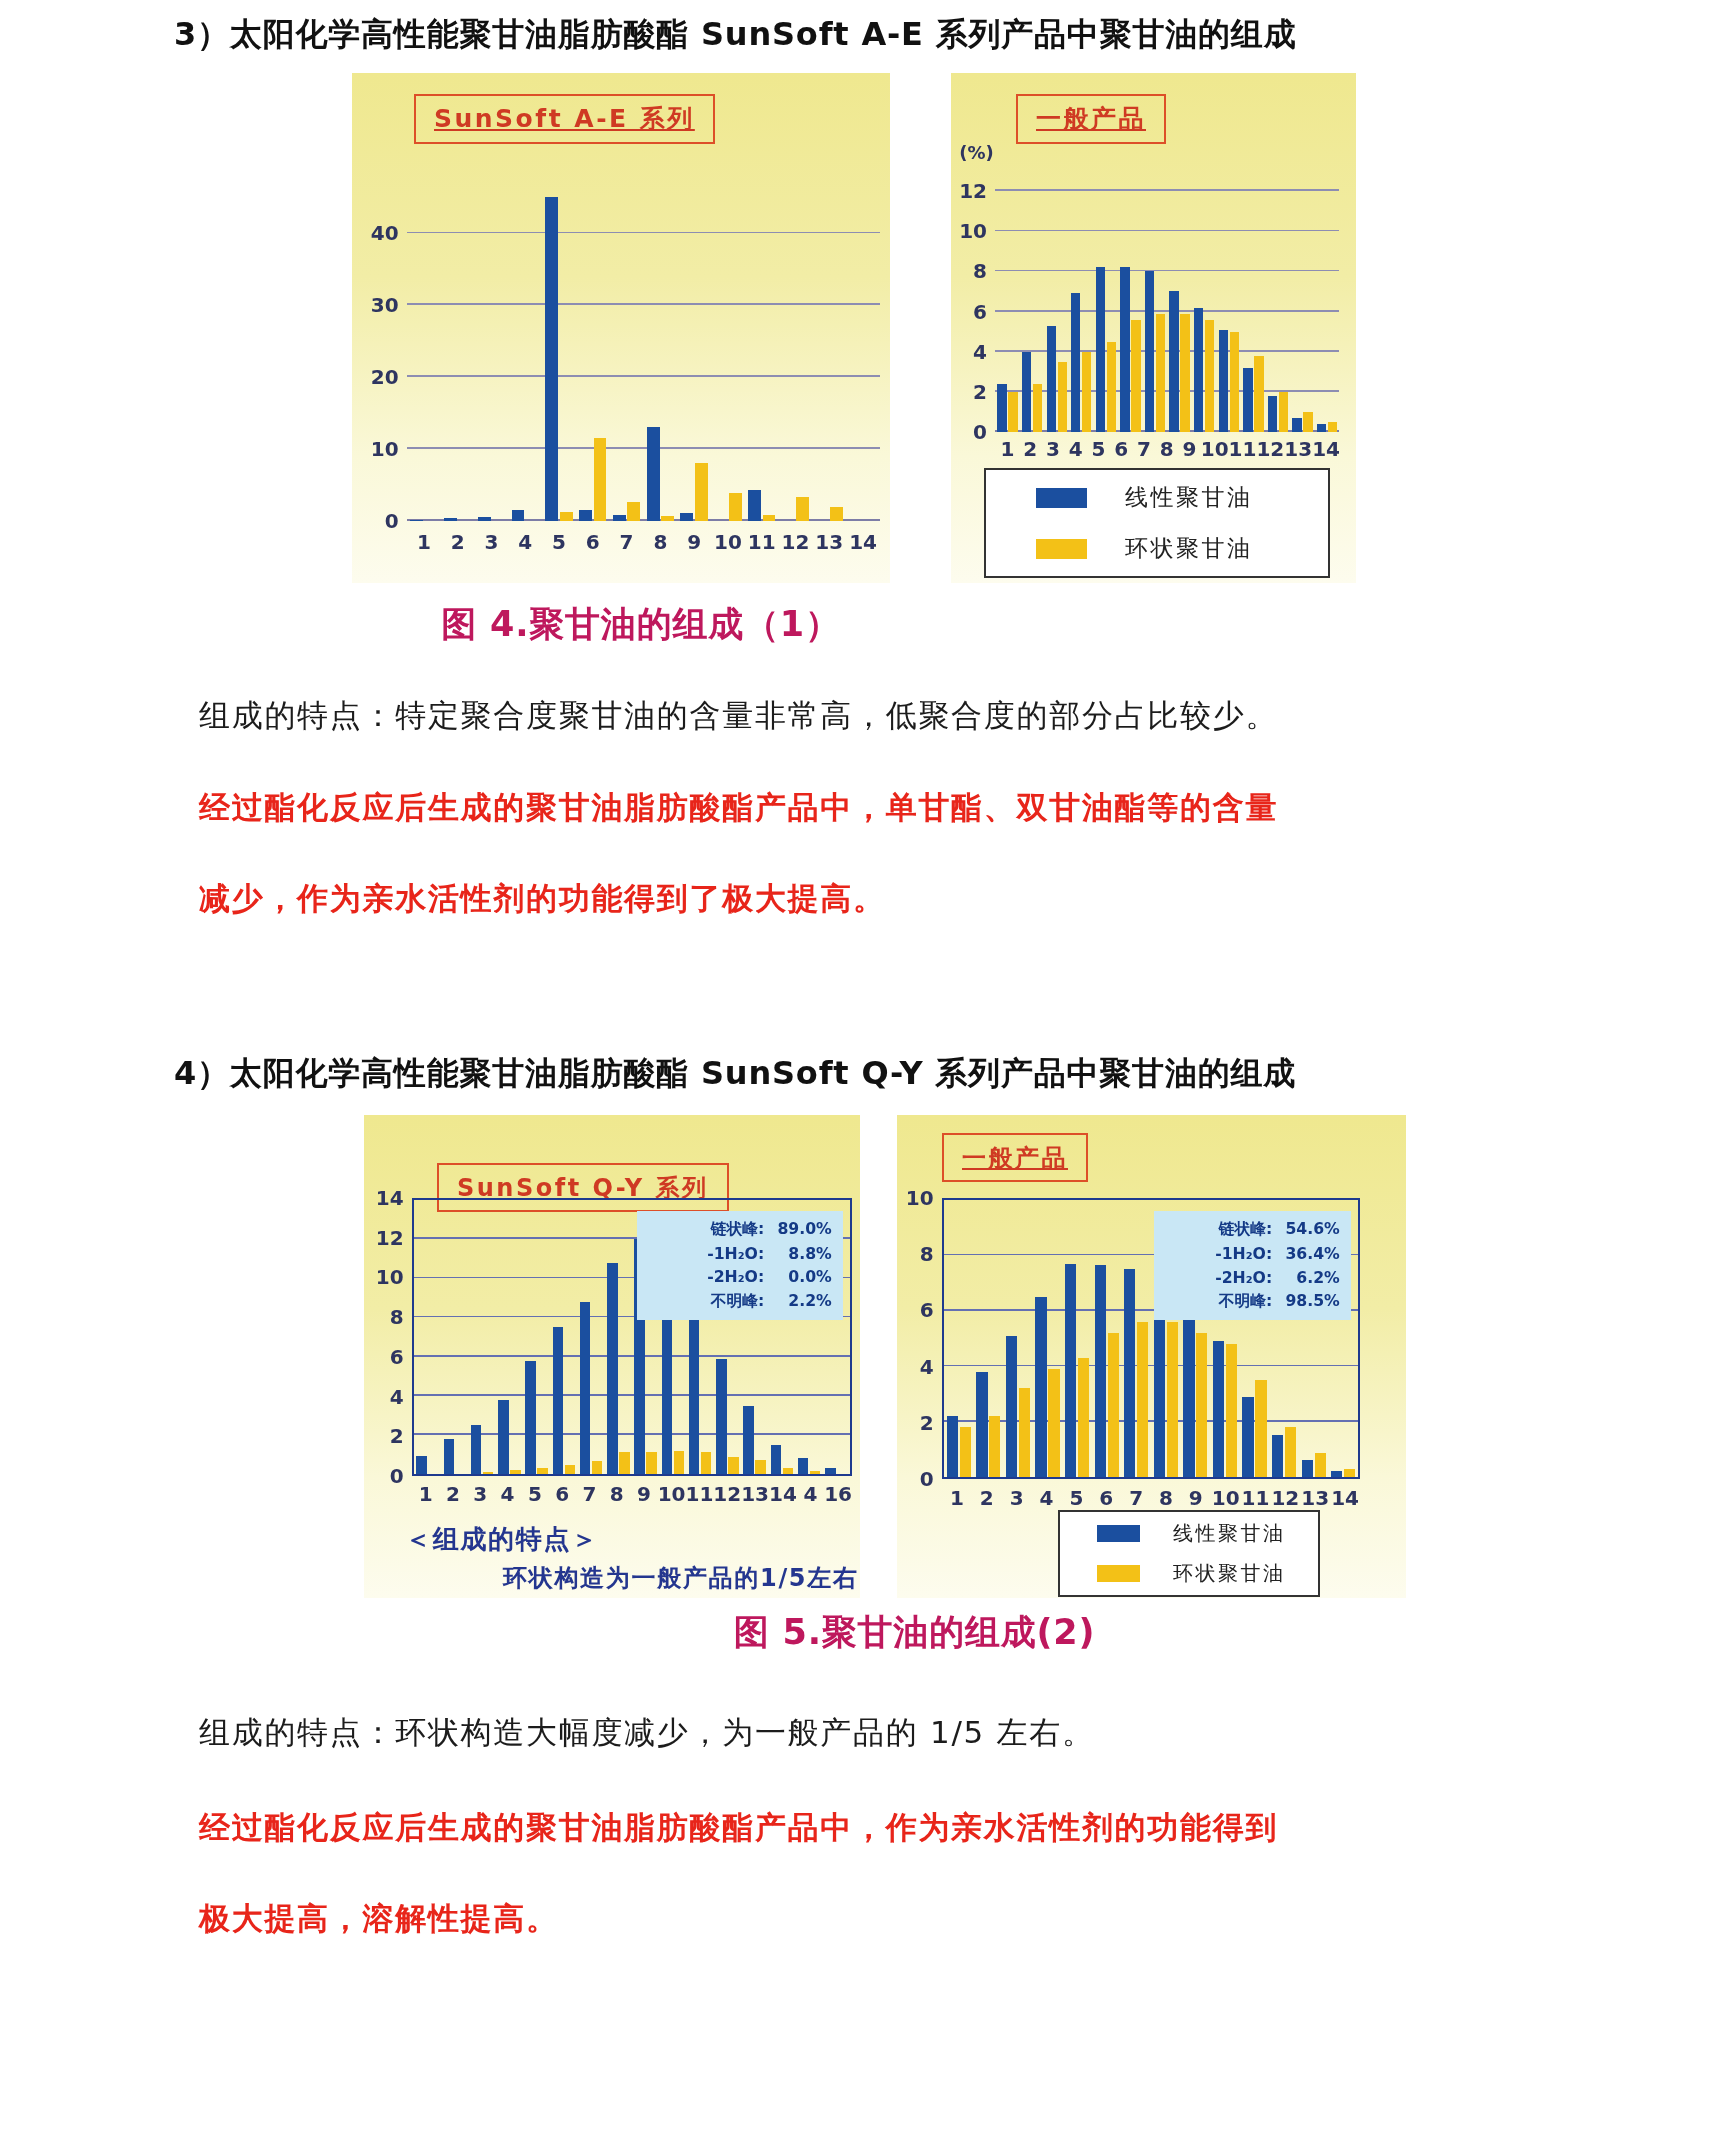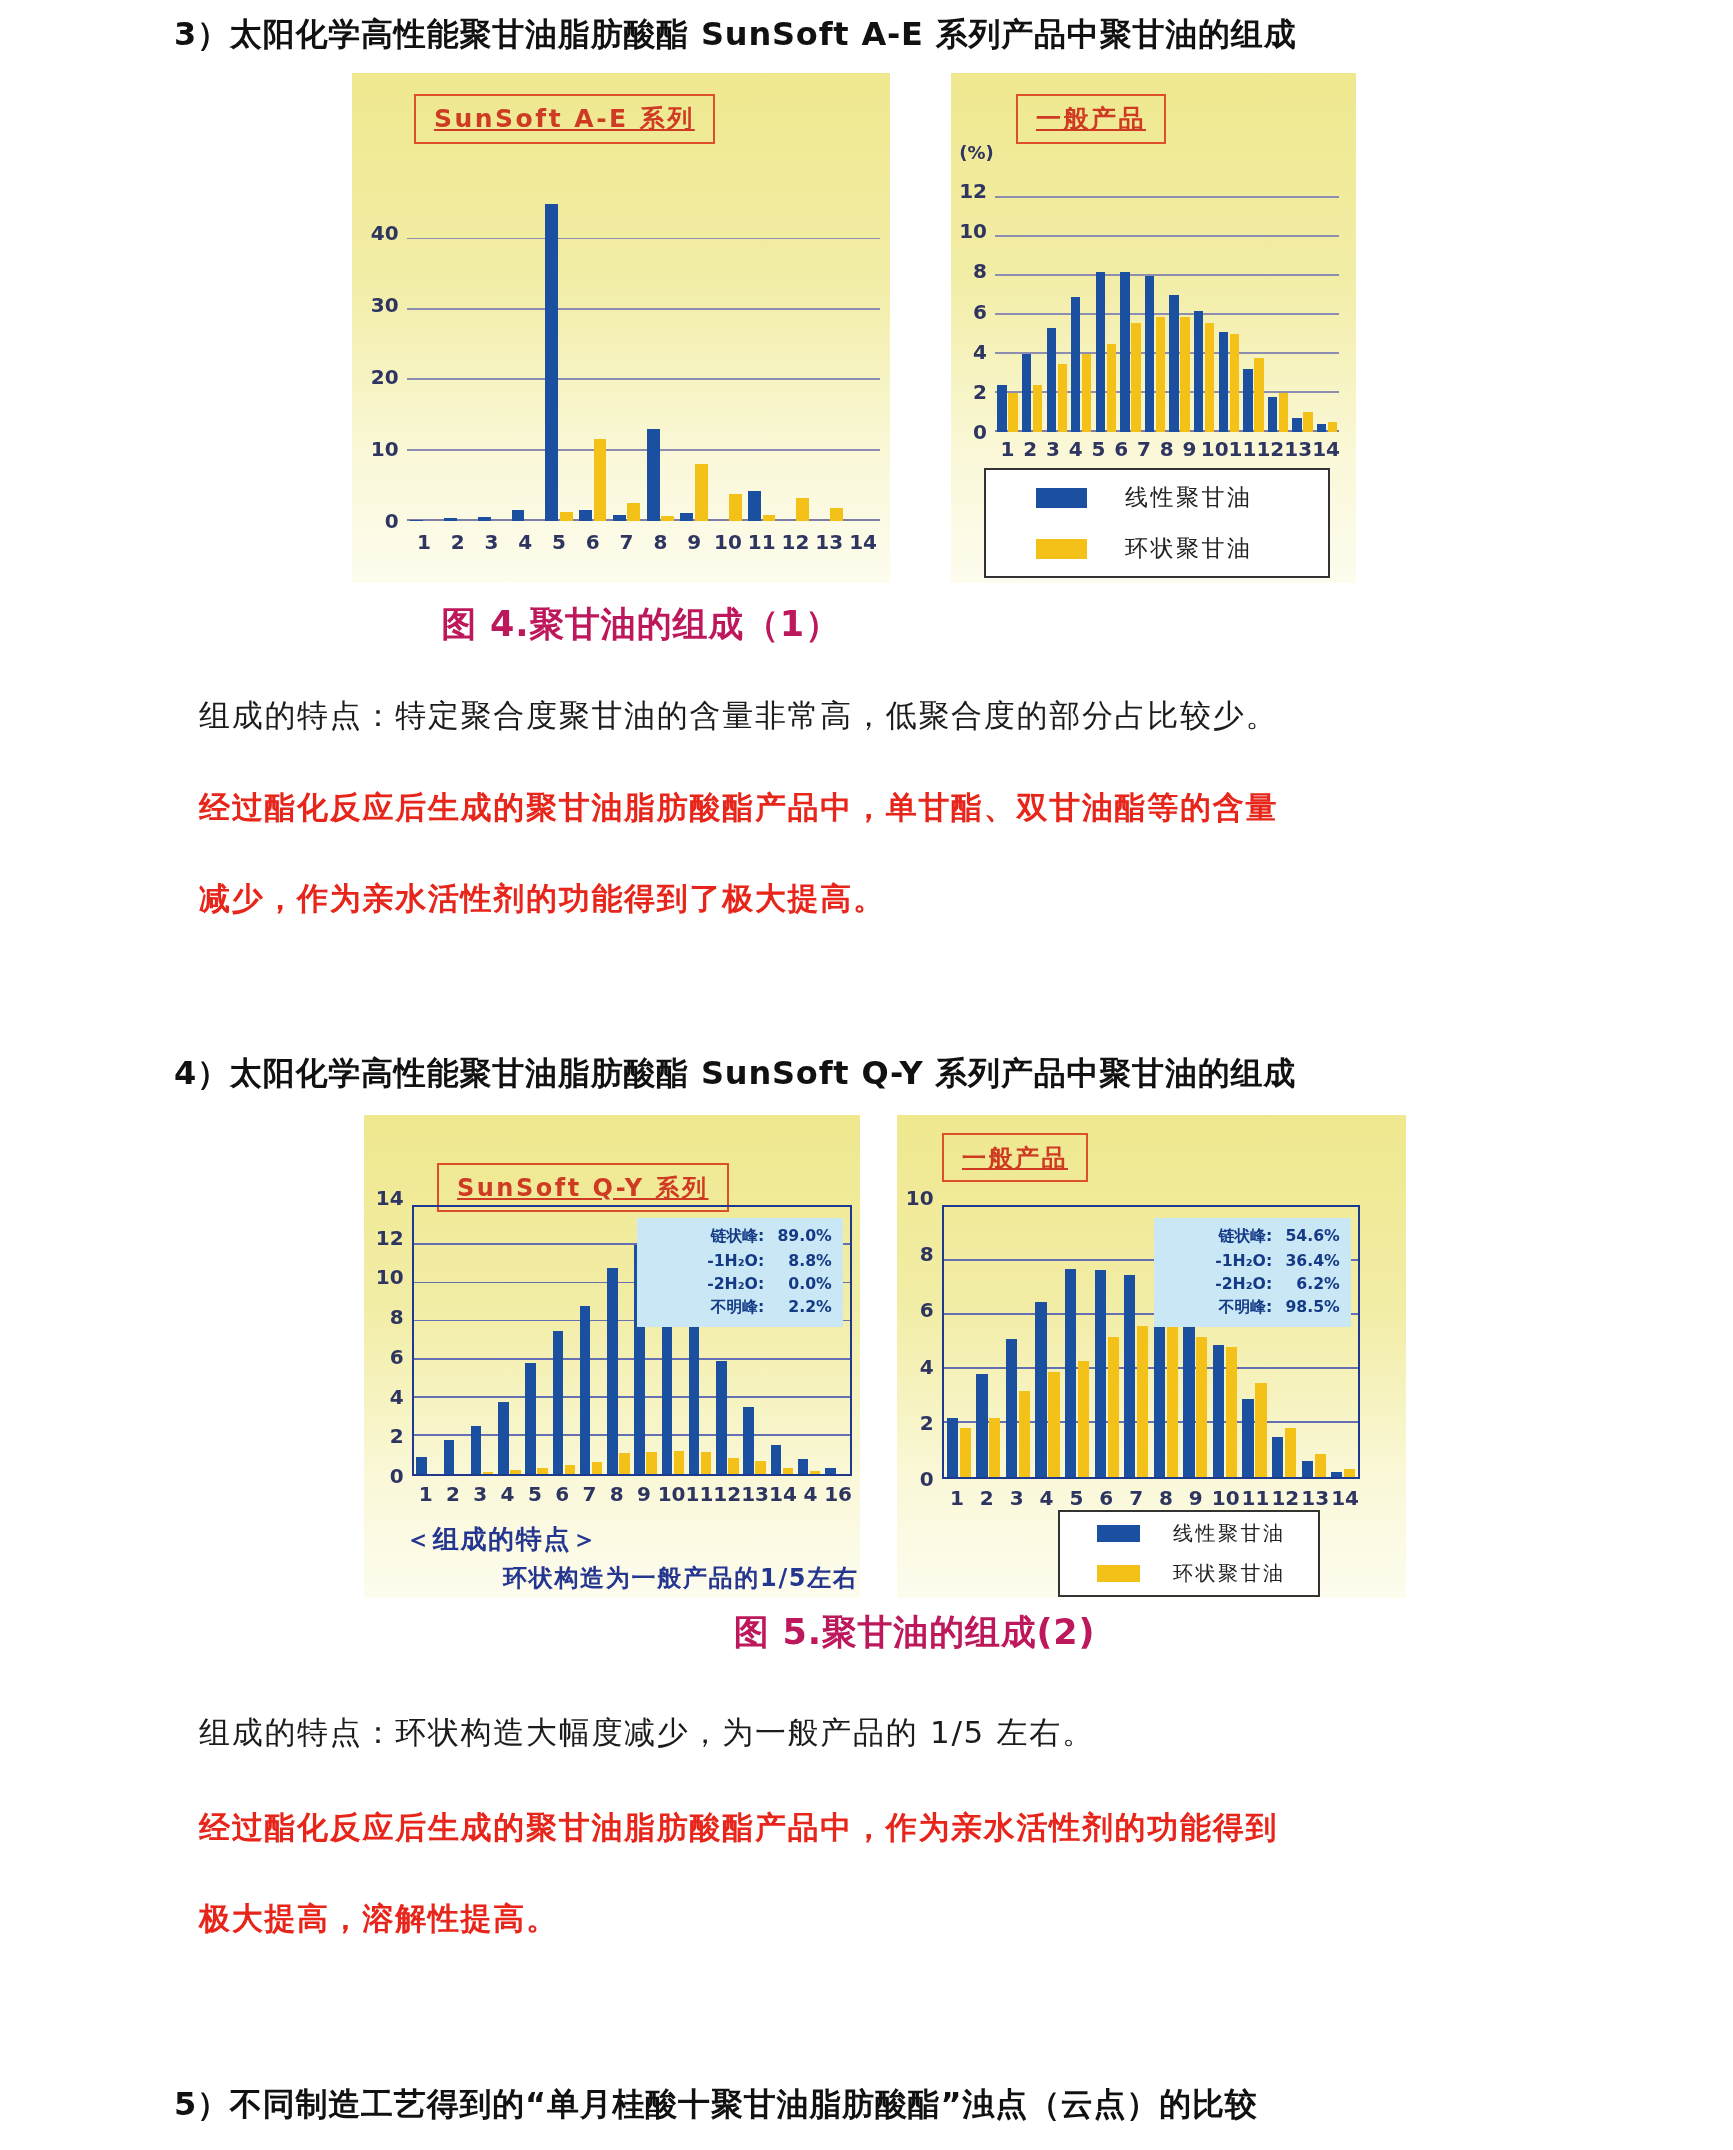--- a/index.html
+++ b/index.html
@@ -11,21 +11,21 @@
   .caption{position:absolute;font-size:35px;font-weight:bold;color:#be185d;text-align:center;letter-spacing:0.8px;}
 
   .panel{position:absolute;background:linear-gradient(180deg,#efe88f 0%,#f2eda6 40%,#faf8d8 75%,#fdfcee 100%);}
   .tbox{position:absolute;border:2.5px solid #dd4f28;color:#cf3a23;font-weight:bold;padding:6.6px 18px;
         font-size:25px;letter-spacing:2.5px;white-space:nowrap;text-decoration:underline;}
   .yunit{position:absolute;font-size:18px;font-weight:bold;color:#2e3560;}
 
   .chart{position:absolute;}
   .ycol{position:absolute;top:0;bottom:0;left:0;}
   .ytick{position:absolute;right:8.3px;transform:translateY(50%);font-size:20px;font-weight:bold;color:#2e3560;line-height:1;}
-  .plot{position:absolute;top:7px;bottom:0;right:0;padding-left:28px;}
+  .plot{position:absolute;top:0;bottom:0;right:0;padding-left:28px;}
   .gridline{position:absolute;left:0;right:0;height:1.7px;background:#8d8db2;}
   .gridline.baseline{background:#7d7da6;}
   .bordered .plot{border:2.5px solid #1e3a8e;}
   .bordered .gridline{background:#6470b2;}
   .groups{position:absolute;left:0;right:0;top:0;bottom:0;display:flex;align-items:flex-end;}
   .group{flex:1;height:100%;display:flex;align-items:flex-end;justify-content:center;gap:1.7px;}
   .bar{width:38%;}
   .xrow{position:absolute;display:flex;}
   .xtick{flex:1;text-align:center;font-size:20px;font-weight:bold;color:#2e3560;}
 
@@ -500,16 +500,15 @@
       </div>
     </div>
   </div>
 
   <div class="caption" style="left:418px;top:1609px;width:993px;">图 5.聚甘油的组成(2)</div>
 
   <div class="para" style="left:199px;top:1712px;">组成的特点：环状构造大幅度减少，为一般产品的 1/5 左右。</div>
   <div class="para red" style="left:199px;top:1807px;">经过酯化反应后生成的聚甘油脂肪酸酯产品中，作为亲水活性剂的功能得到</div>
   <div class="para red" style="left:199px;top:1898px;">极大提高，溶解性提高。</div>
 
-  <div class="heading" style="left:174px;top:2083px;">5）不同制造工艺得到的“单月桂酸十聚甘油脂肪酸酯”浊点（云点）的比较</div>
 
 </div>
 
 
 </body></html>

